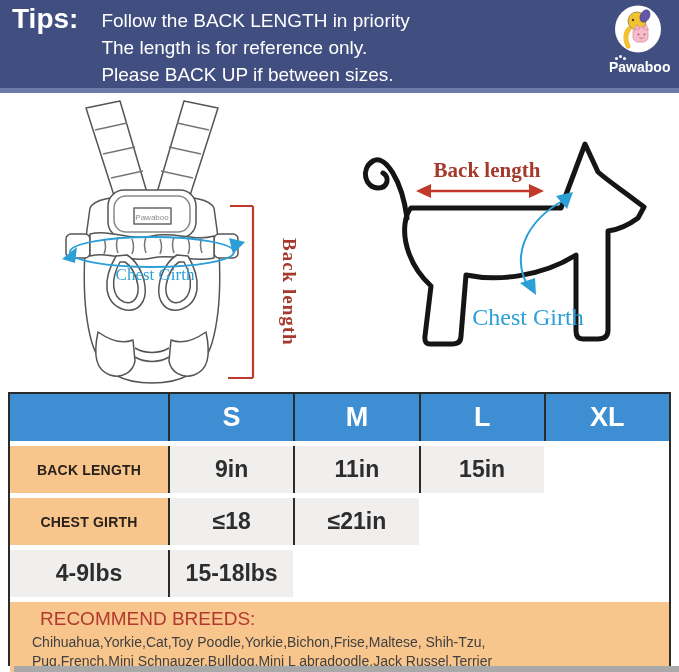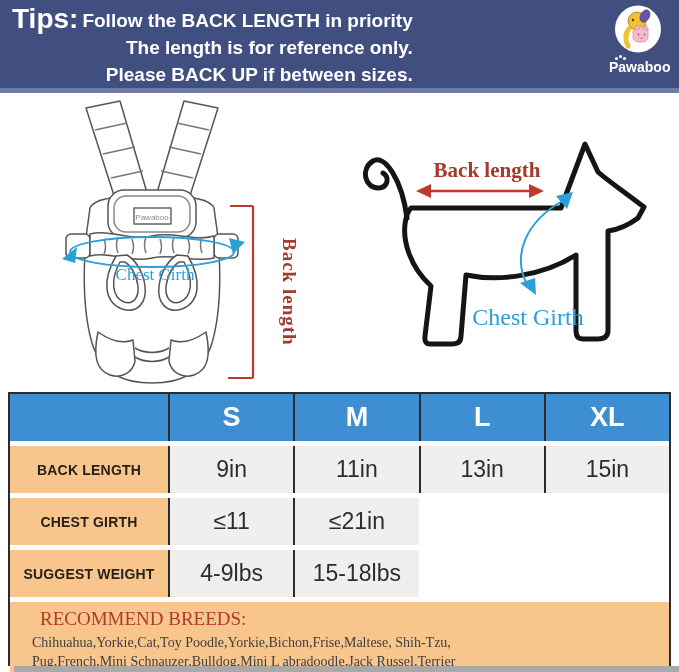--- a/index.html
+++ b/index.html
@@ -2,24 +2,24 @@
 <html><head>
 <meta charset="utf-8">
 <style>
   html,body{margin:0;padding:0;background:#fff;}
   .stage{position:relative;width:679px;height:672px;background:#fff;overflow:hidden;
          font-family:"Liberation Sans",sans-serif;}
 
   
   .banner{position:absolute;left:0;top:0;width:679px;height:88px;background:#414f80;
           border-bottom:5px solid #6d7ba8;box-sizing:content-box;}
-  .tips-row{position:absolute;left:12px;top:4px;display:flex;gap:4px;color:#fff;}
+  .tips-row{position:absolute;left:12px;top:4px;display:flex;gap:23px;color:#fff;}
   .tips-label{font-size:28px;font-weight:700;line-height:30px;}
   .tips-lines{padding-top:3px;}
-  .tips-lines div{font-size:19px;font-weight:700;line-height:27px;white-space:nowrap;text-align:right;}
+  .tips-lines div{font-size:19px;font-weight:400;line-height:27px;white-space:nowrap;}
   .logo{position:absolute;right:12px;top:5px;width:58px;text-align:center;}
   .logo-text{color:#fff;font-size:14px;font-weight:700;margin-top:0;position:relative;}
   .paw-dots{position:absolute;left:10px;top:-4px;width:3px;height:3px;border-radius:50%;
             background:#fff;box-shadow:-4px 2px 0 #fff,4px 2px 0 #fff;}
 
   
   .diagram{position:absolute;}
   .carrier{left:50px;top:100px;width:260px;height:292px;}
   .dog{left:345px;top:128px;width:330px;height:248px;}
   .overlay{position:absolute;font-family:"Liberation Serif","DejaVu Serif",serif;}
@@ -30,27 +30,27 @@
                    font-size:19px;letter-spacing:1px;}
   .dog-backlen{left:78px;top:30px;width:128px;text-align:center;font-size:21px;}
   .dog-girth{left:98px;top:176px;width:170px;text-align:center;font-size:24px;}
 
   
   .table-wrap{position:absolute;left:8px;top:392px;width:663px;height:274px;
               border:2px solid #2b2b2b;background:#fff;box-sizing:border-box;
               display:flex;flex-direction:column;}
   .trow{display:grid;grid-template-columns:158px 1fr 1fr 1fr 1fr;height:47px;
         margin-bottom:5px;flex:0 0 auto;}
-  .cell{display:flex;align-items:center;justify-content:center;}
+  .cell{display:flex;align-items:center;justify-content:center;font-weight:bold;}
   .trow .cell + .cell{border-left:2px solid #2b2b2b;}
   .hcell{background:#3d8ed2;color:#fff;font-weight:700;font-size:27px;}
   .lcell{background:#f8c58d;color:#27211a;font-weight:700;font-size:14px;letter-spacing:0.2px;}
   .dcell{background:#f0efee;color:#2d2d2d;font-size:23px;}
   .breeds{flex:1;background:#f8c58d;padding:5px 8px 2px 22px;
-          font-family:Liberation Serif, serif;}
+          font-family:Liberation Sans, sans-serif;}
   .breeds-title{color:#b03a2e;font-size:19px;margin:1px 0 3px 8px;}
   .breeds-line{color:#404040;font-size:14px;line-height:19px;white-space:nowrap;}
   .shadow-bar{position:absolute;left:14px;top:666px;width:665px;height:6px;background:#a9a9a9;}
 </style>
 </head>
 <body>
 
 <div class="stage">
 
   <header class="banner">
@@ -162,30 +162,28 @@
       <div class="cell hcell"></div>
       <div class="cell hcell">S</div>
       <div class="cell hcell">M</div>
       <div class="cell hcell">L</div>
       <div class="cell hcell">XL</div>
     </div>
     <div class="trow">
       <div class="cell lcell">BACK LENGTH</div>
       <div class="cell dcell">9in</div>
       <div class="cell dcell">11in</div>
-      <div class="cell dcell">13in</div>
       <div class="cell dcell">15in</div>
     </div>
     <div class="trow">
       <div class="cell lcell">CHEST GIRTH</div>
-      <div class="cell dcell">≤11</div>
+      <div class="cell dcell">≤18</div>
       <div class="cell dcell">≤21in</div>
     </div>
     <div class="trow">
-      <div class="cell lcell">SUGGEST WEIGHT</div>
       <div class="cell dcell">4-9lbs</div>
       <div class="cell dcell">15-18lbs</div>
     </div>
     <div class="breeds">
       <div class="breeds-title">RECOMMEND BREEDS:</div>
       <div class="breeds-line">Chihuahua,Yorkie,Cat,Toy Poodle,Yorkie,Bichon,Frise,Maltese, Shih-Tzu,</div>
       <div class="breeds-line">Pug,French,Mini Schnauzer,Bulldog,Mini L abradoodle,Jack Russel,Terrier</div>
     </div>
   </div>
 

